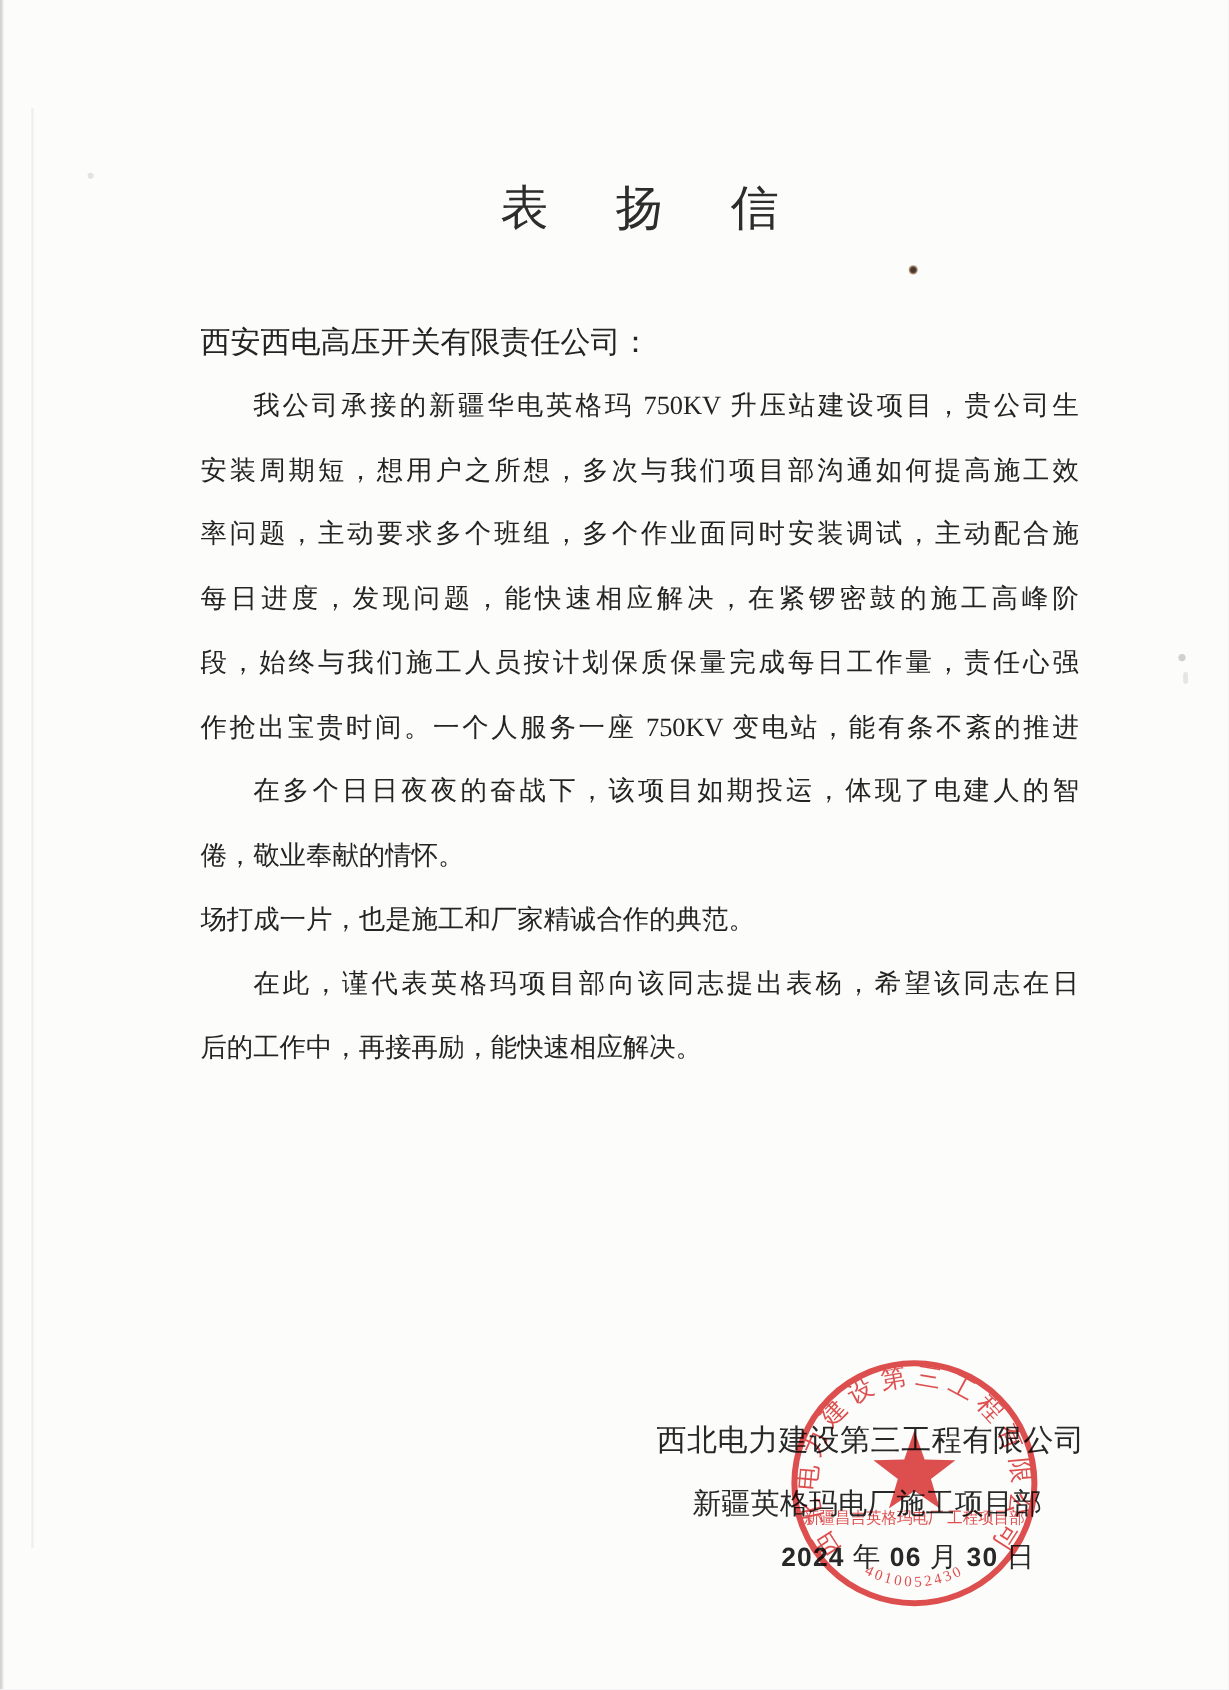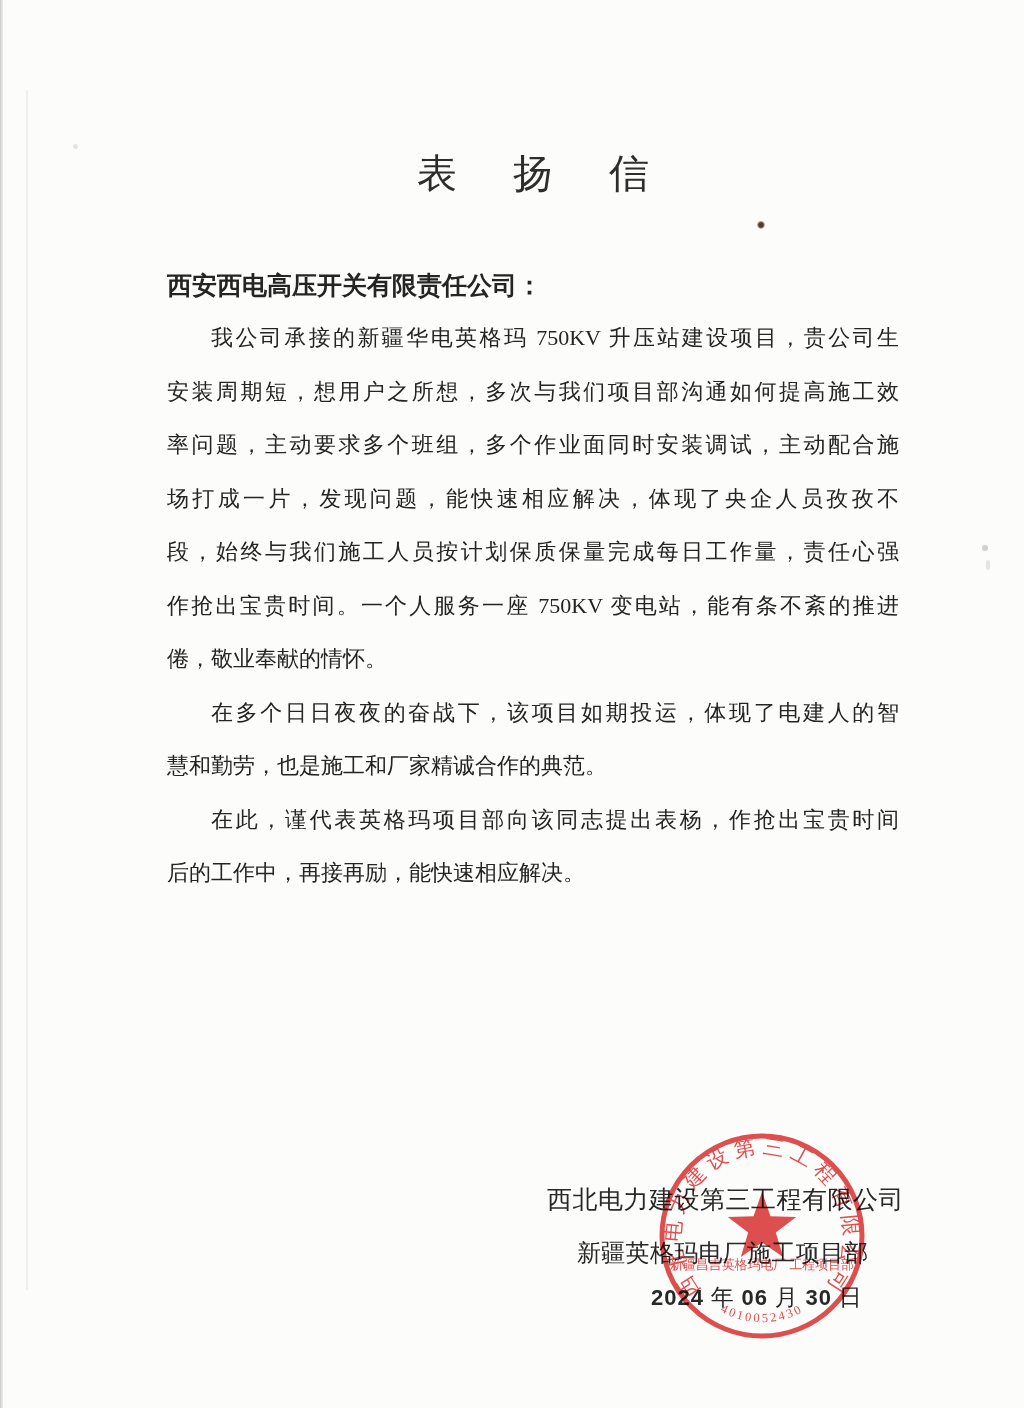--- a/index.html
+++ b/index.html
@@ -29,21 +29,21 @@
   .speck-3{left:986px;top:560px;width:4px;height:10px;background:#d6d6d6;opacity:.6;border-radius:2px;}
   .speck-4{left:73px;top:144px;width:5px;height:5px;background:#d9d9d9;opacity:.7;}
 
   .title{
     position:absolute;left:167px;top:150px;width:732px;
     display:flex;justify-content:center;gap:56px;
     font-size:40px;line-height:48px;color:#2d2d2d;font-weight:500;
   }
   .recipient{
     position:absolute;left:167px;top:270px;width:732px;
-    font-size:25px;line-height:32px;color:#242424;font-weight:bold;
+    font-size:25px;line-height:32px;color:#242424;
   }
   .letter-body{
     position:absolute;left:167px;top:311px;width:732px;
     font-size:22px;color:#242424;
   }
   .body-line{
     height:53.55px;line-height:53.55px;overflow:hidden;
     text-align:justify;text-align-last:justify;
   }
   .body-line.para-first{text-indent:2em;}
@@ -74,27 +74,27 @@
     <span>扬</span>
     <span>信</span>
   </div>
 
   <div class="recipient">西安西电高压开关有限责任公司：</div>
 
   <div class="letter-body" id="letterBody">
       <div class="body-line para-first">我公司承接的新疆华电英格玛 750KV 升压站建设项目，贵公司生</div>
       <div class="body-line">安装周期短，想用户之所想，多次与我们项目部沟通如何提高施工效</div>
       <div class="body-line">率问题，主动要求多个班组，多个作业面同时安装调试，主动配合施</div>
-      <div class="body-line">场打成一片，发现问题，能快速相应解决，体现了央企人员孜孜不</div>
+      <div class="body-line">每日进度，发现问题，能快速相应解决，在紧锣密鼓的施工高峰阶</div>
       <div class="body-line">段，始终与我们施工人员按计划保质保量完成每日工作量，责任心强</div>
       <div class="body-line">作抢出宝贵时间。一个人服务一座 750KV 变电站，能有条不紊的推进</div>
+      <div class="body-line para-first">在多个日日夜夜的奋战下，该项目如期投运，体现了电建人的智</div>
       <div class="body-line para-last">倦，敬业奉献的情怀。</div>
-      <div class="body-line para-first">在多个日日夜夜的奋战下，该项目如期投运，体现了电建人的智</div>
-      <div class="body-line para-last">慧和勤劳，也是施工和厂家精诚合作的典范。</div>
-      <div class="body-line para-first">在此，谨代表英格玛项目部向该同志提出表杨，作抢出宝贵时间</div>
+      <div class="body-line para-last">场打成一片，也是施工和厂家精诚合作的典范。</div>
+      <div class="body-line para-first">在此，谨代表英格玛项目部向该同志提出表杨，希望该同志在日</div>
       <div class="body-line para-last">后的工作中，再接再励，能快速相应解决。</div>
     </div>
 
   <div class="sig sig-company">西北电力建设第三工程有限公司</div>
   <div class="sig sig-department">新疆英格玛电厂施工项目部</div>
   <div class="sig sig-date" id="sigDate"><b>2024</b><span> 年 </span><b>06</b><span> 月 </span><b>30</b><span> 日</span></div>
 
   <svg class="stamp" viewBox="0 0 220 216" xmlns="http://www.w3.org/2000/svg">
     <defs>
       <path id="ringPath" d="M 52 164 A 82 82 0 1 1 168 164" fill="none"></path>

